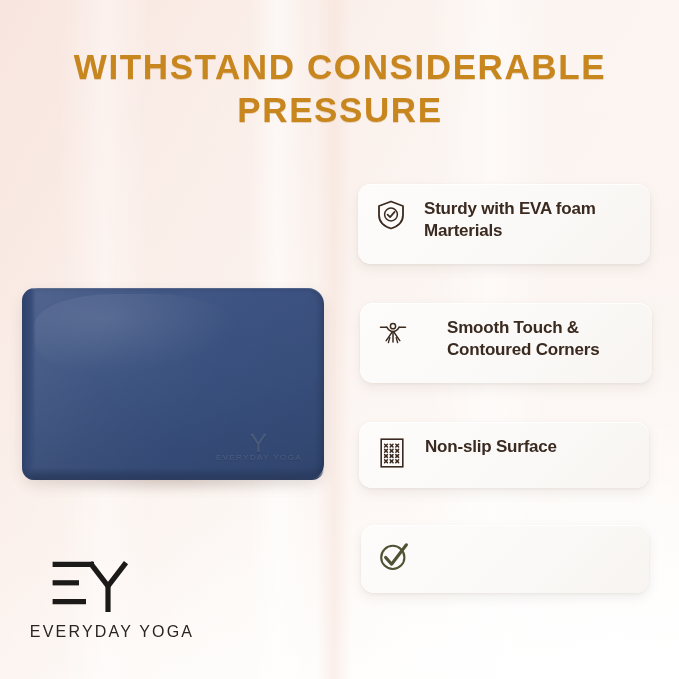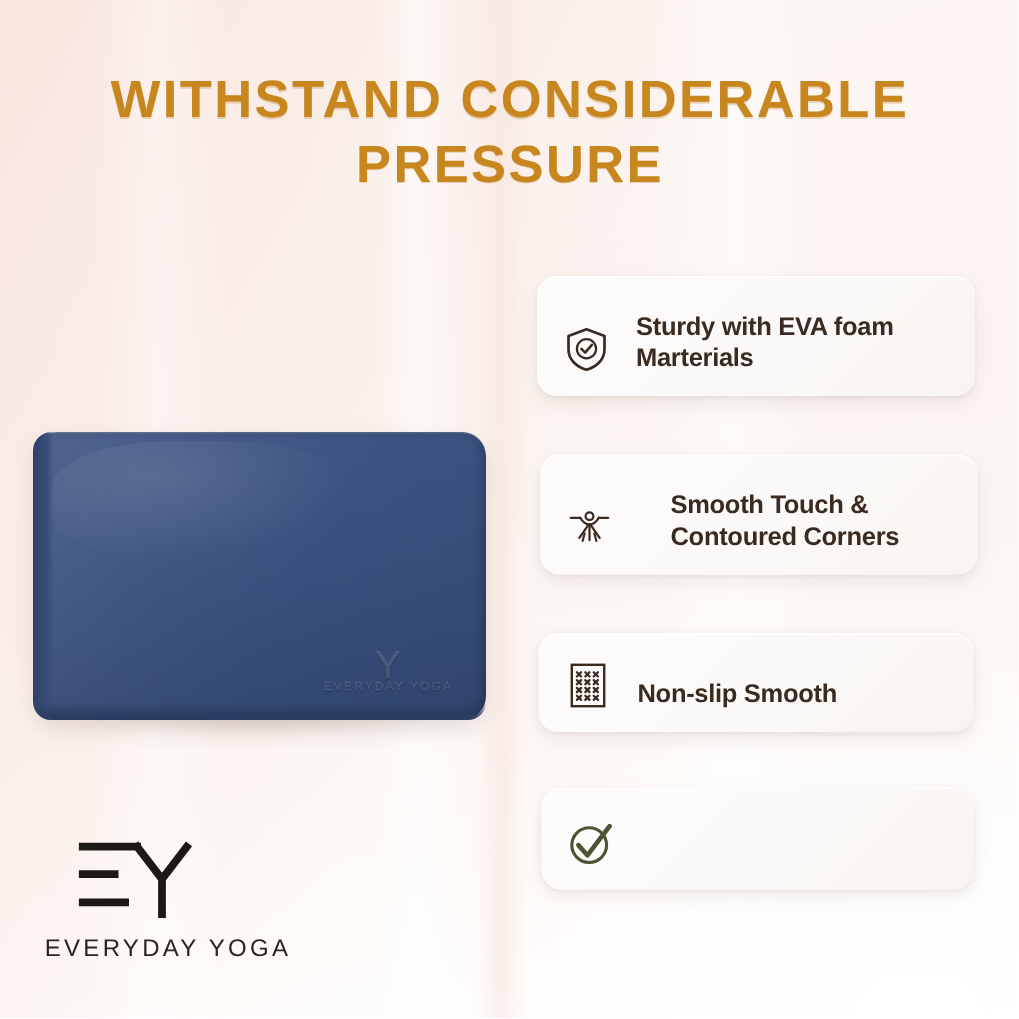--- a/index.html
+++ b/index.html
@@ -152,21 +152,21 @@
   
   .cards {
     position: absolute;
     left: 358px;
     top: 184px;
     width: 296px;
   }
   .card {
     position: relative;
     display: flex;
-    align-items: flex-end;
+    align-items: flex-start;
     gap: 16px;
     box-sizing: border-box;
     padding: 14px 16px;
     border-radius: 13px;
     background: linear-gradient(135deg, #fdfcfb 0%, #fbf9f7 60%, #f7f4f1 100%);
     box-shadow:
       0 5px 12px rgba(120,95,80,0.10),
       0 1px 3px rgba(120,95,80,0.08),
       inset 0 1px 0 rgba(255,255,255,0.9);
     margin-bottom: 39px;
@@ -293,21 +293,21 @@
               <path d="M19.6 17.6 L16.8 20.4"></path>
             <path d="M5.6 22.8 L8.4 25.6"></path>
               <path d="M11.2 22.8 L14 25.6"></path>
               <path d="M16.8 22.8 L19.6 25.6"></path>
             <path d="M8.4 22.8 L5.6 25.6"></path>
               <path d="M14 22.8 L11.2 25.6"></path>
               <path d="M19.6 22.8 L16.8 25.6"></path>
           </g>
         </svg>
       </span>
-      <span class="card-label">Non-slip Smooth</span>
+      <span class="card-label">Non-slip Surface</span>
     </div>
 
     <div class="card card-4">
       <span class="card-icon">
         <svg width="34" height="34" viewBox="0 0 34 34" fill="none">
           <circle cx="15.8" cy="18.4" r="11.6" stroke="#4e5334" stroke-width="2.1" fill="none"></circle>
           <path d="M8.6 18.4 L14.6 25.2 L29.4 5.8" stroke="#4e5334" stroke-width="3.1" stroke-linecap="round" stroke-linejoin="round" fill="none"></path>
         </svg>
       </span>
     </div>

